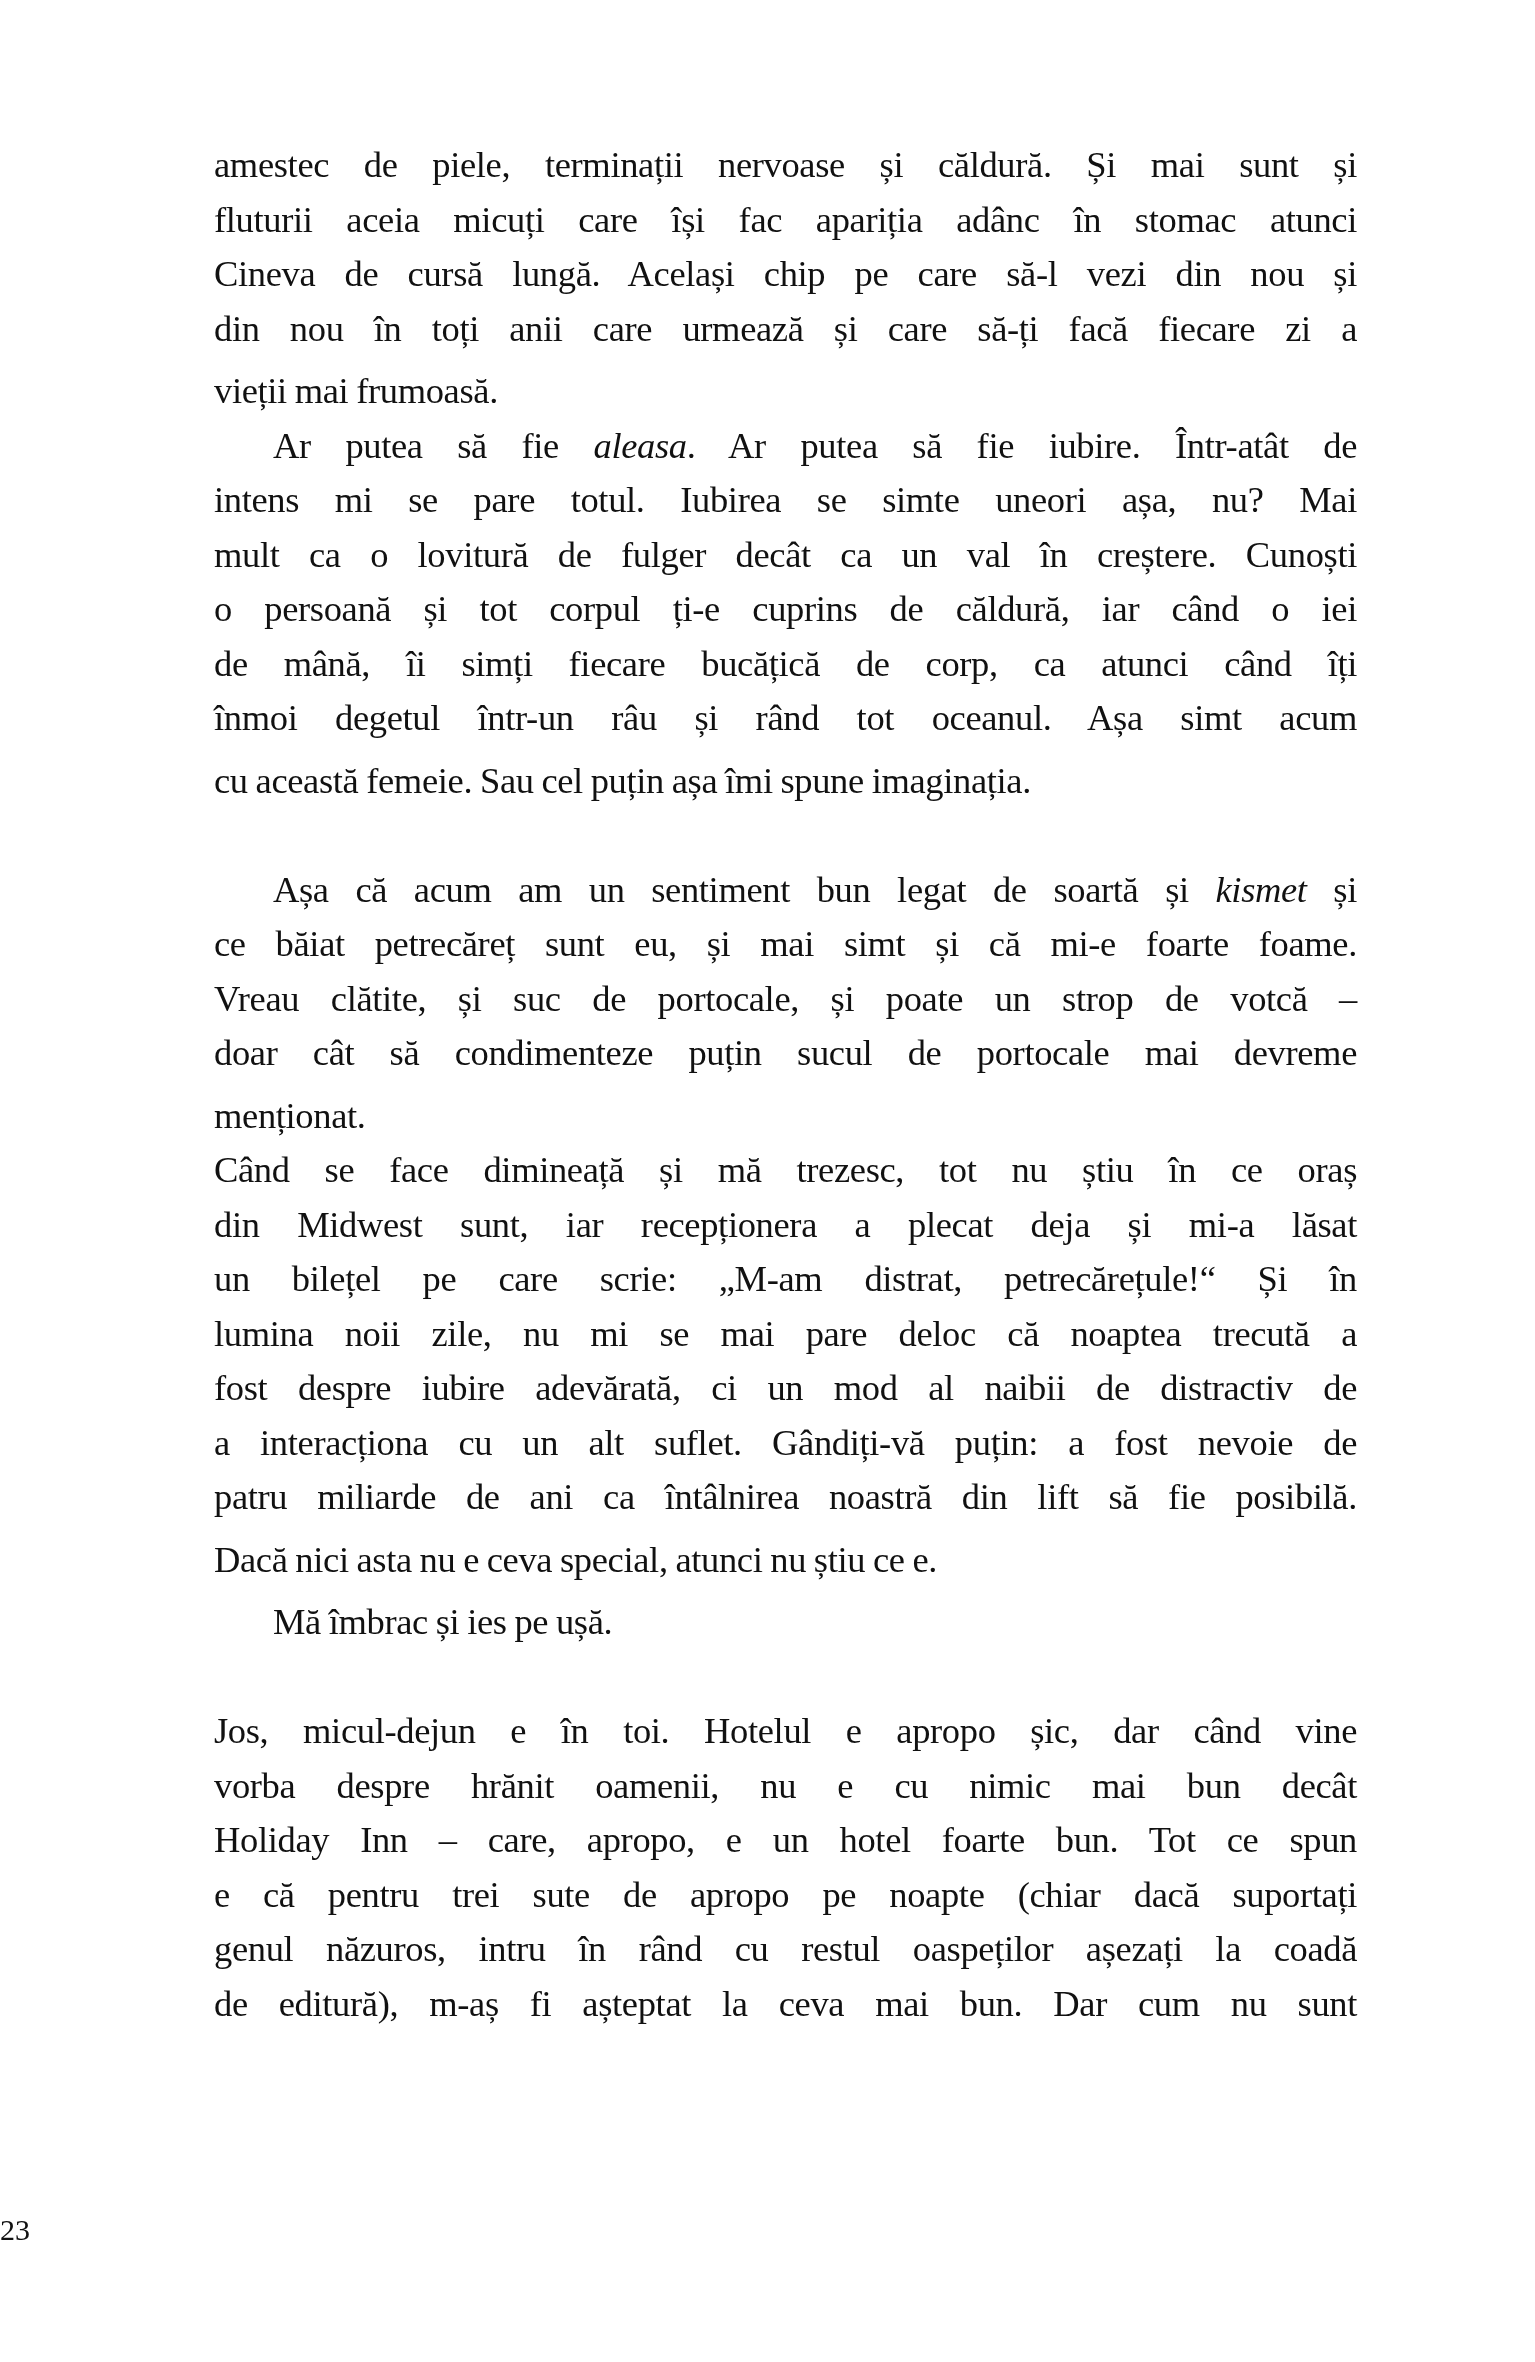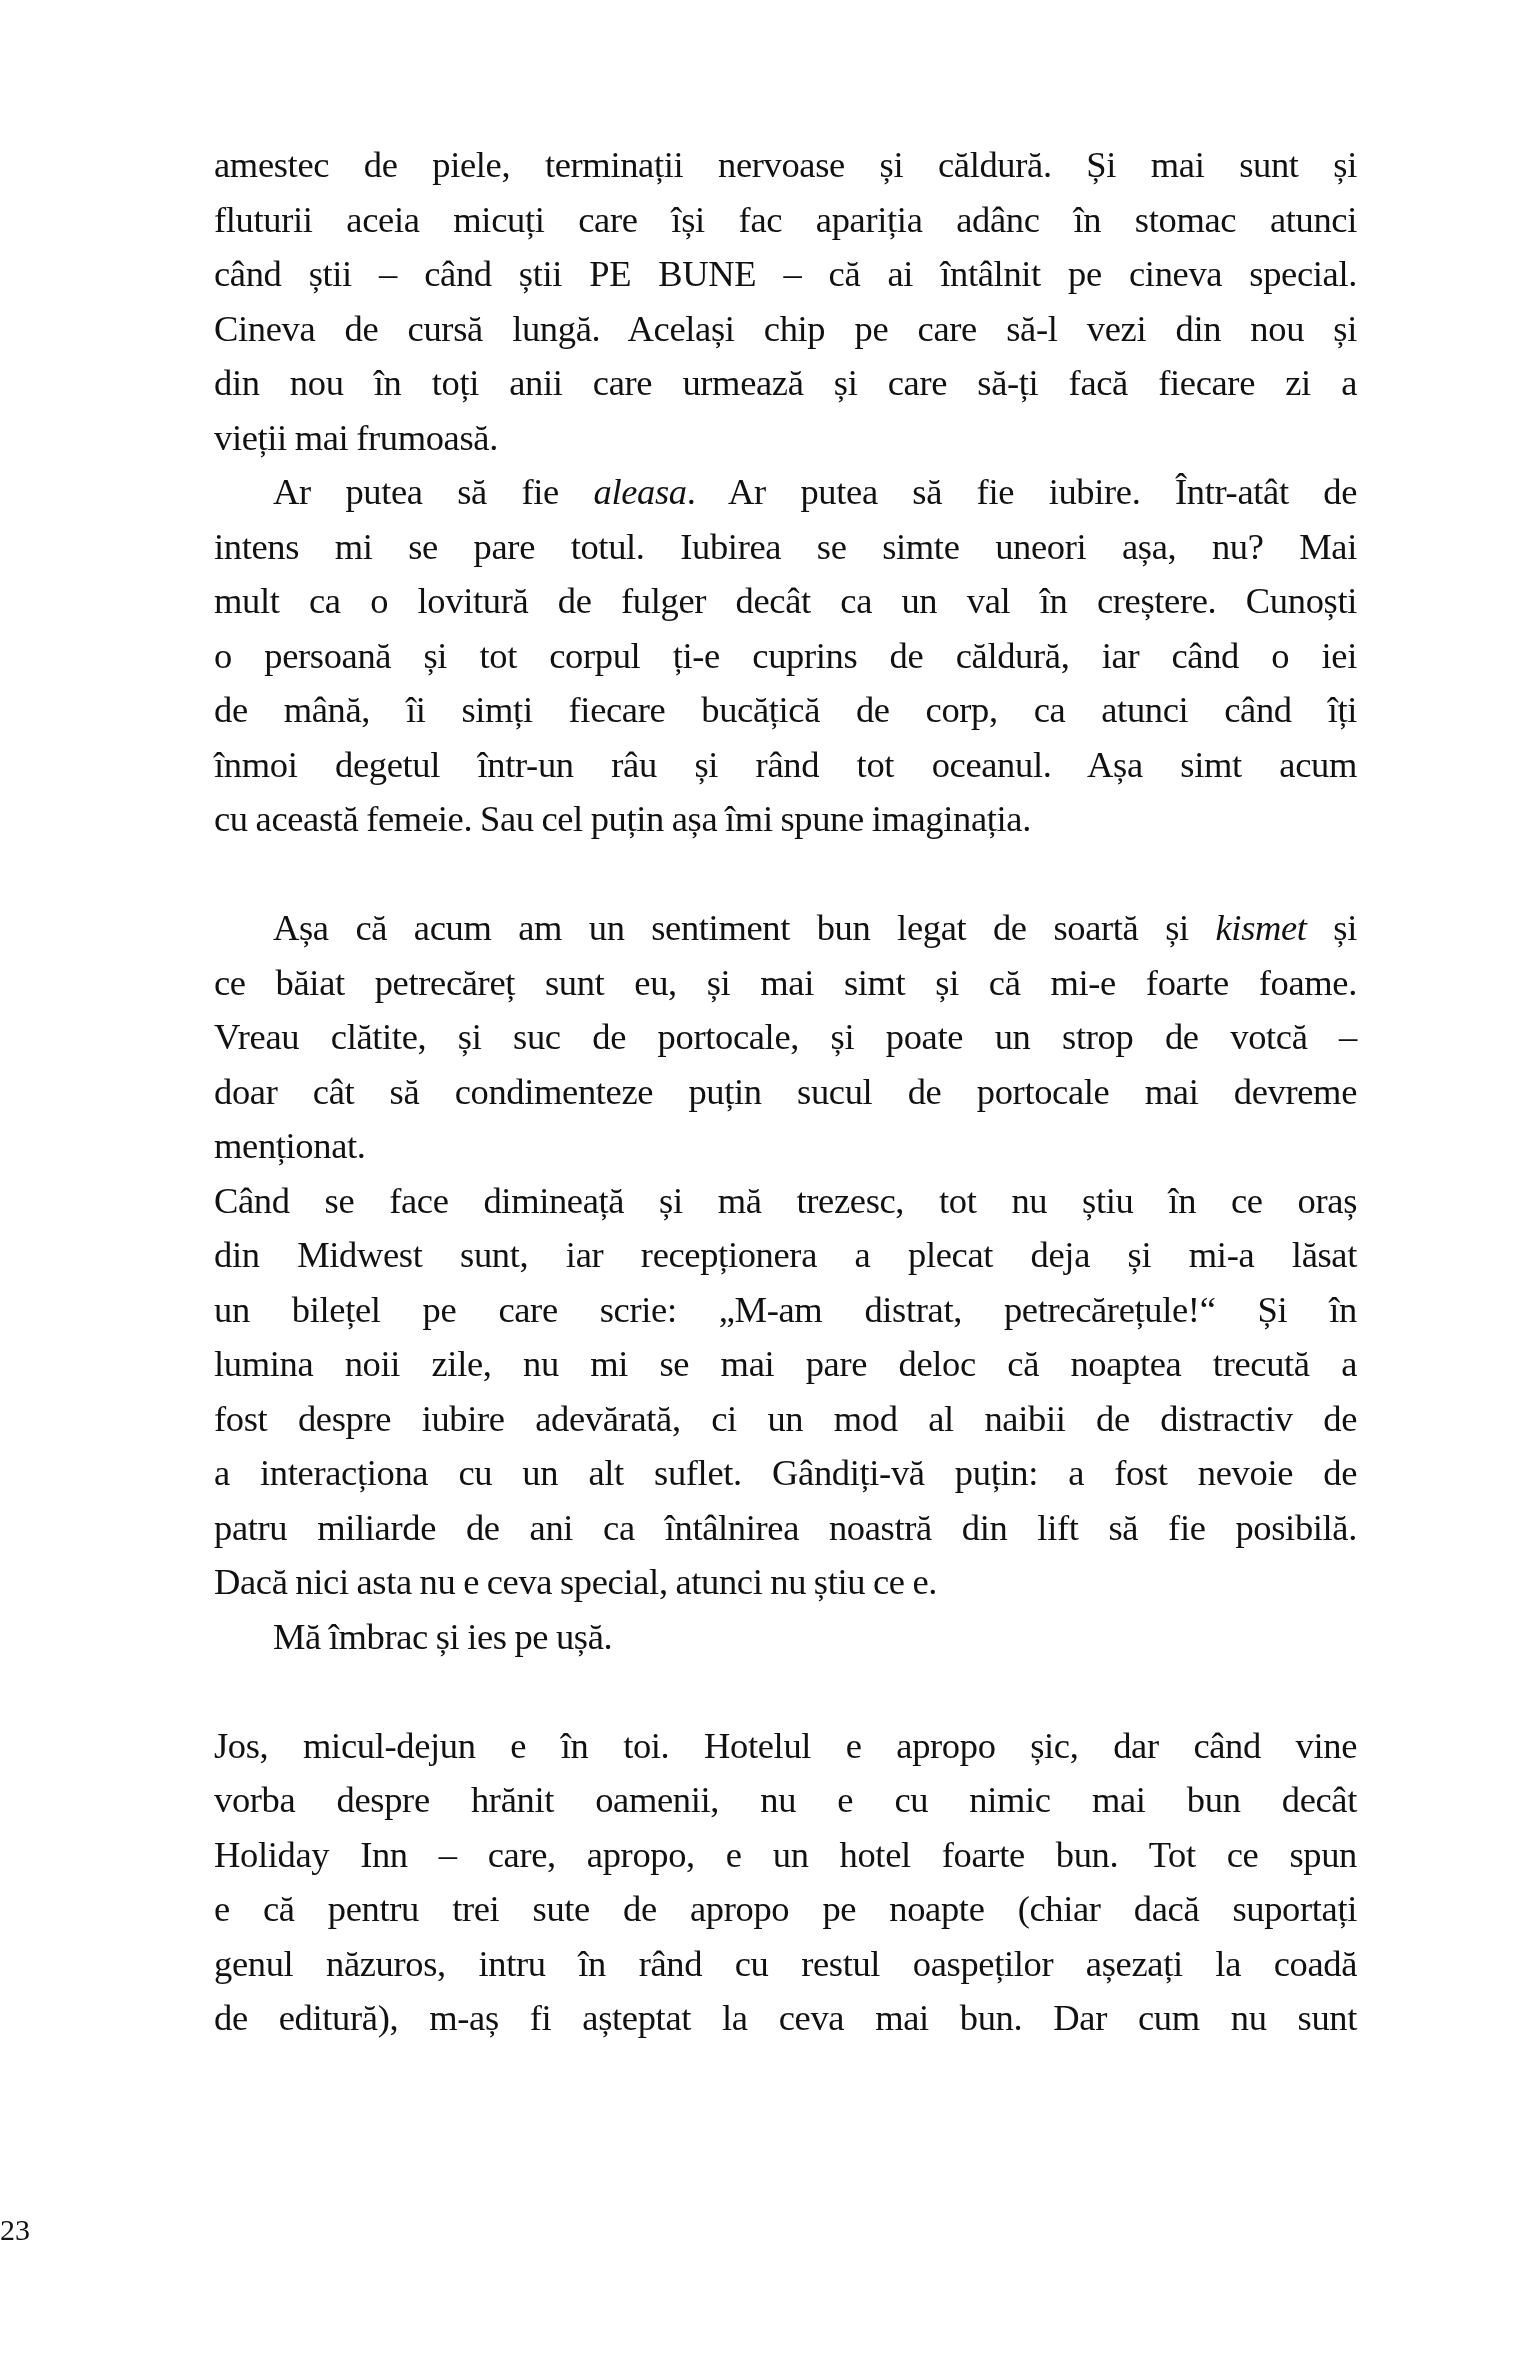--- a/index.html
+++ b/index.html
@@ -37,20 +37,21 @@
     font-size: 36.5px;
     white-space: nowrap;
     text-align: justify;
     text-align-last: justify;
     letter-spacing: -0.35px;
     word-spacing: -1px;
   }
   .line.last {
     text-align: center;
     text-align-last: left;
+    margin-top: 8px;
   }
   .line.indent {
     padding-left: 59px;
   }
   .line em, .line i { font-style: italic; }
   .page-number {
     position: absolute;
     left: 0;
     width: 1535px;
     top: 2210px;
@@ -63,21 +64,20 @@
 </style>
 </head>
 <body>
 
 <div class="page">
   <div class="text-block" id="text-block">
       <div class="section">
         <div class="paragraph">
           <span class="line"><span>amestec de piele, terminații nervoase și căldură. Și mai sunt și</span></span>
           <span class="line"><span>fluturii aceia micuți care își fac apariția adânc în stomac atunci</span></span>
-          <span class="line"><span>când știi – când știi PE BUNE – că ai întâlnit pe cineva special.</span></span>
           <span class="line"><span>Cineva de cursă lungă. Același chip pe care să-l vezi din nou și</span></span>
           <span class="line"><span>din nou în toți anii care urmează și care să-ți facă fiecare zi a</span></span>
           <span class="line last"><span>vieții mai frumoasă.</span></span>
         </div>
         <div class="paragraph">
           <span class="line indent"><span>Ar putea să fie </span><em>aleasa</em><span>. Ar putea să fie iubire. Într-atât de</span></span>
           <span class="line"><span>intens mi se pare totul. Iubirea se simte uneori așa, nu? Mai</span></span>
           <span class="line"><span>mult ca o lovitură de fulger decât ca un val în creștere. Cunoști</span></span>
           <span class="line"><span>o persoană și tot corpul ți-e cuprins de căldură, iar când o iei</span></span>
           <span class="line"><span>de mână, îi simți fiecare bucățică de corp, ca atunci când îți</span></span>

